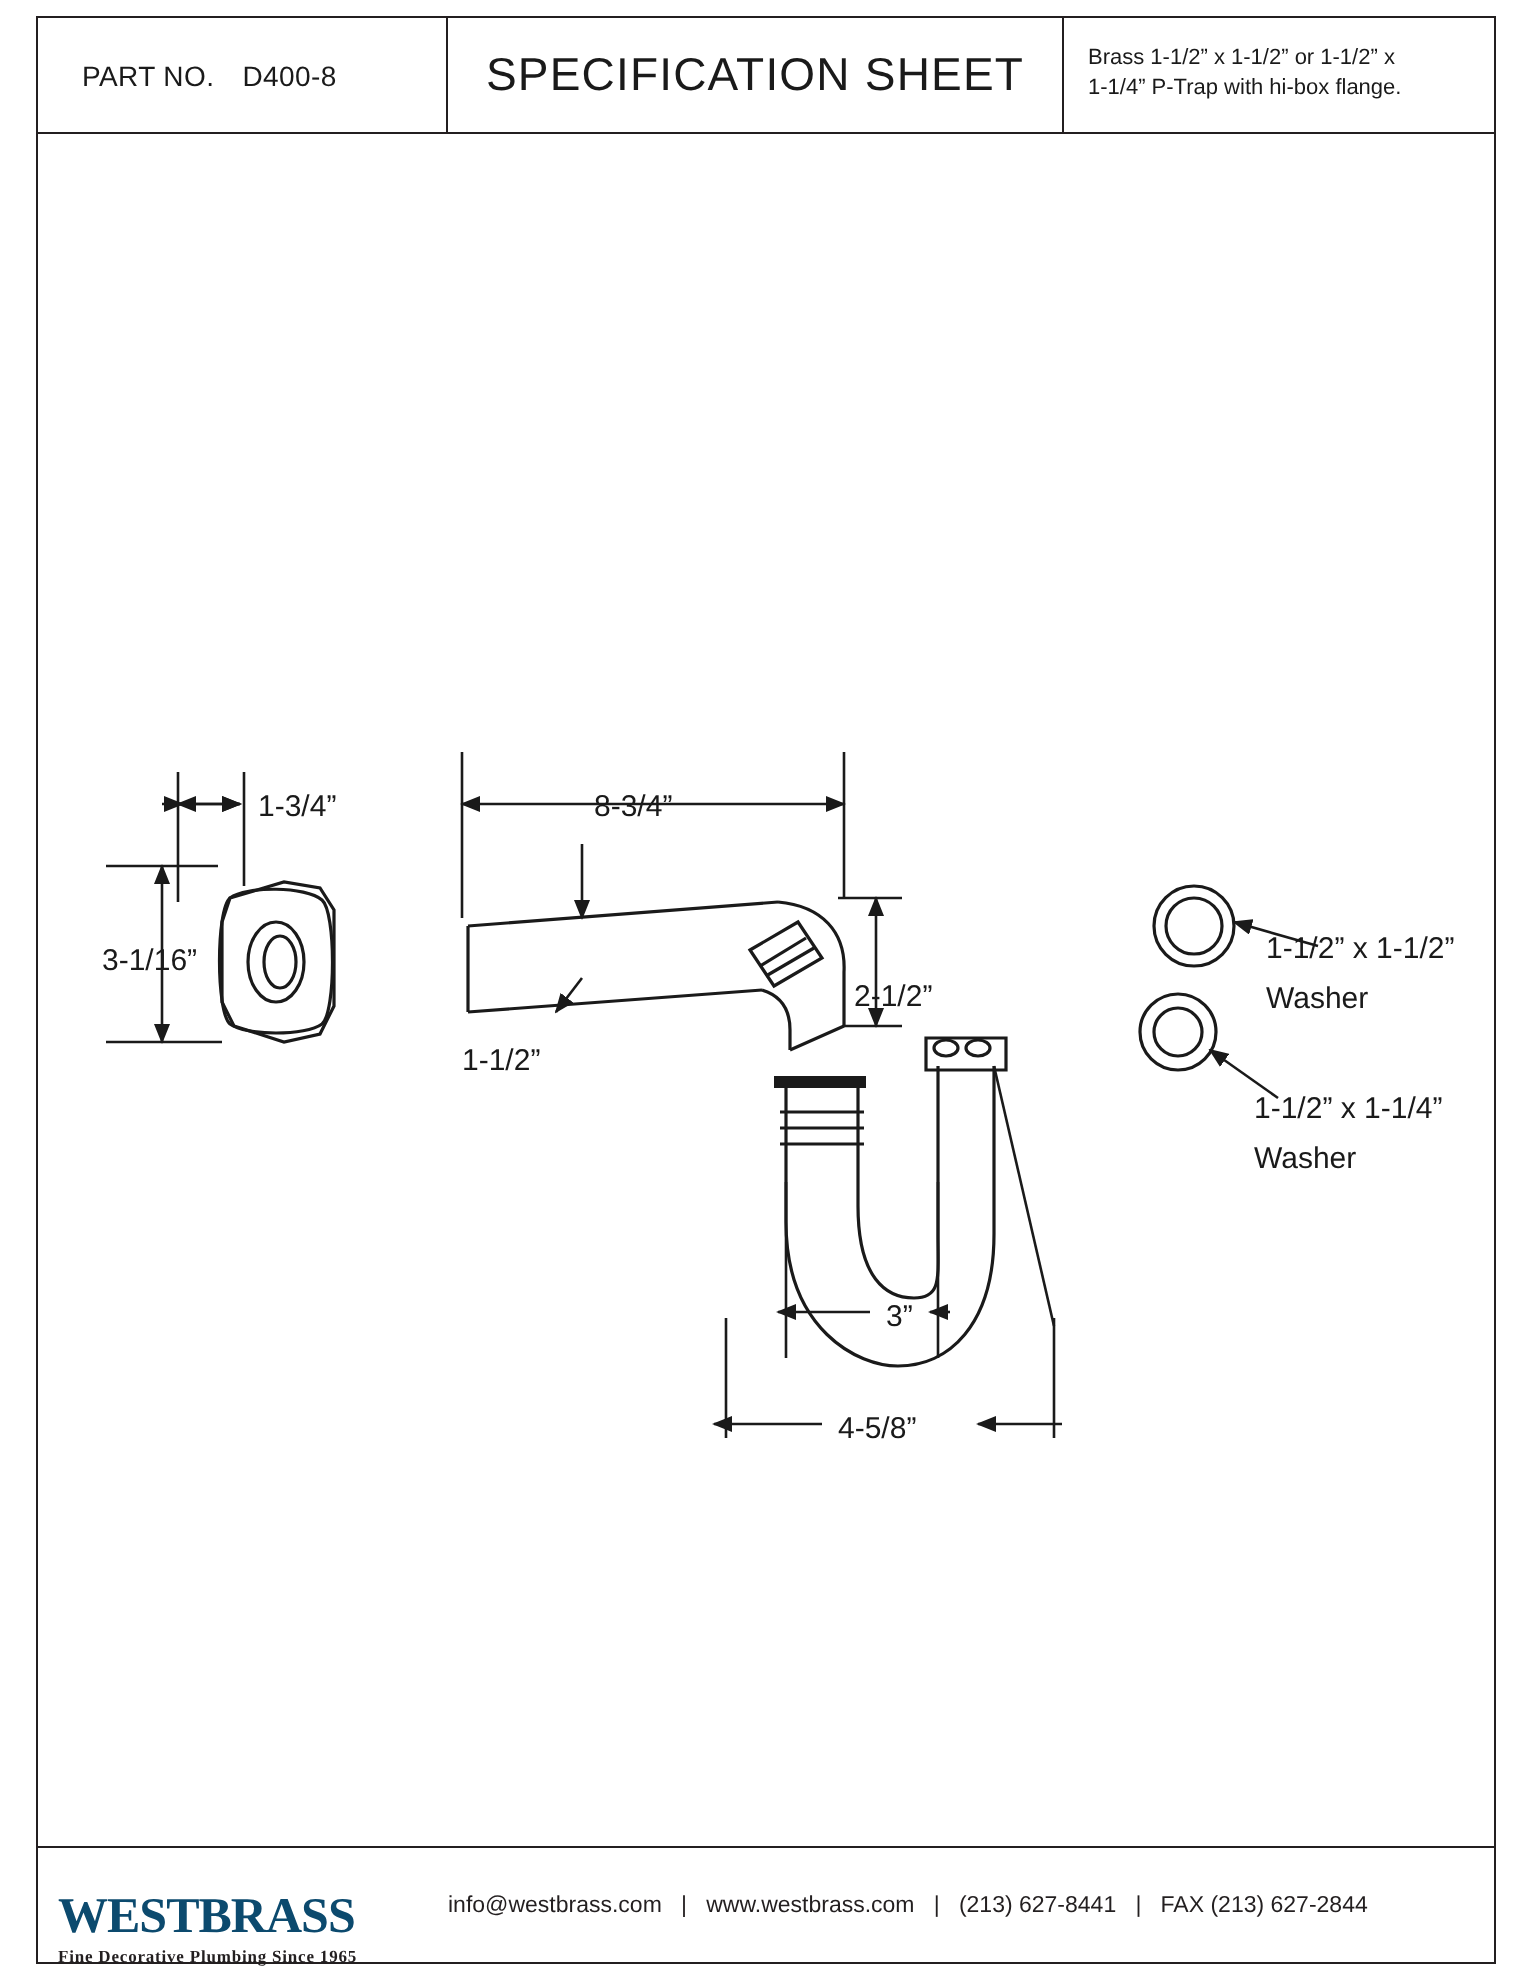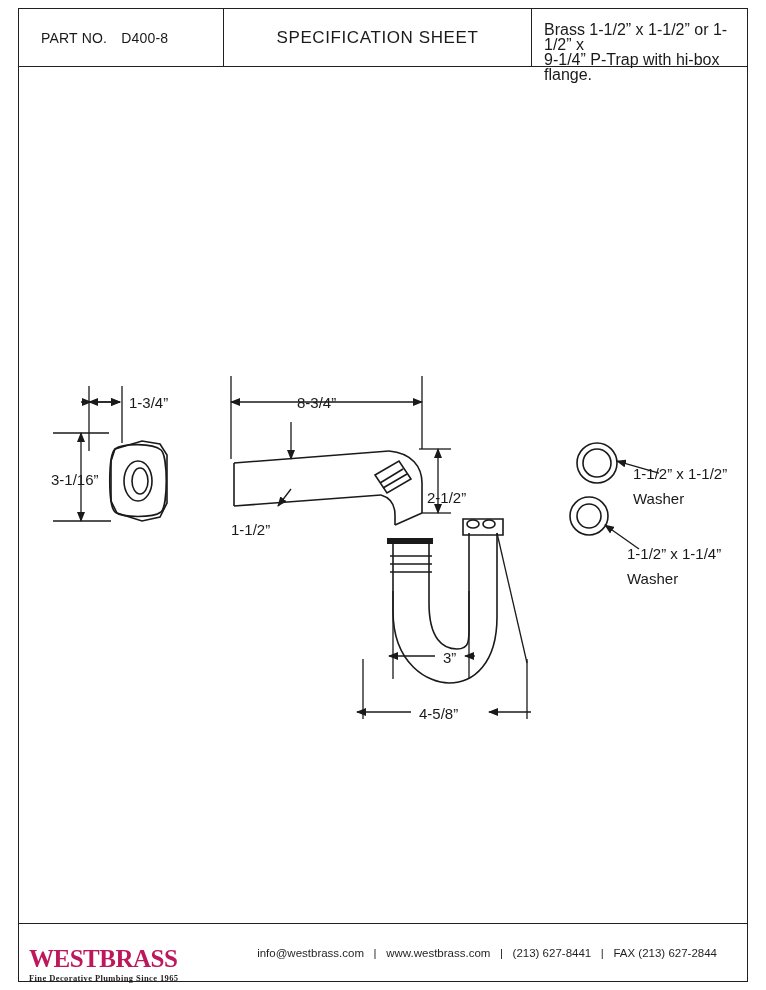--- a/index.html
+++ b/index.html
@@ -47,27 +47,27 @@
     padding-left: 22px;
     font-size: 14px;
     letter-spacing: .2px;
   }
   .hdr-part .lbl { margin-right: 14px; }
   .hdr-part .val { letter-spacing: .2px; }
   .hdr-title {
     flex: 1;
     border-right: 1.5px solid #231f20;
     justify-content: center;
-    font-size: 17px;
+    font-size: 23px;
     letter-spacing: .6px;
   }
   .hdr-desc {
     width: 215px;
     padding: 0 10px 0 12px;
-    font-size: 16px;
+    font-size: 11px;
     line-height: 15px;
     display: block;
     padding-top: 13px;
   }
   
   .footer {
     position: absolute;
     left: 0;
     bottom: 0;
     width: 100%;
@@ -81,34 +81,34 @@
     width: 205px;
     padding-left: 10px;
     box-sizing: border-box;
   }
   .logo-main {
     font-family: "Liberation Serif", serif;
     font-weight: bold;
     font-size: 25px;
     letter-spacing: -0.5px;
     line-height: 26px;
-    color: #be185d;
+    color: #0c4a6e;
     margin-top: 24px;
   }
   .logo-sub {
     font-family: "Liberation Serif", serif;
     font-size: 8.5px;
     letter-spacing: .4px;
     color: #231f20;
     margin-top: 1px;
     font-weight: bold;
   }
   .footer-contact {
     flex: 1;
-    text-align: right;
+    text-align: left;
     font-size: 11.5px;
     color: #231f20;
     padding-right: 30px;
   }
   .footer-contact span { white-space: pre; }
   .sep { color: #231f20; }
   
   .canvas {
     position: absolute;
     left: 0;
@@ -129,21 +129,21 @@
 <div class="sheet">
 
   <div class="header">
     <div class="hdr-cell hdr-part">
       <span class="lbl">PART NO.</span>
       <span class="val">D400-8</span>
     </div>
     <div class="hdr-cell hdr-title">SPECIFICATION SHEET</div>
     <div class="hdr-cell hdr-desc">
       <div>Brass 1-1/2” x 1-1/2” or 1-1/2” x</div>
-      <div>9-1/4” P-Trap with hi-box flange.</div>
+      <div>1-1/4” P-Trap with hi-box flange.</div>
     </div>
   </div>
 
   <div class="canvas">
     <svg width="727" height="856" viewBox="0 0 727 856" xmlns="http://www.w3.org/2000/svg">
       <defs>
         <marker id="ah" markerWidth="10" markerHeight="8" refX="9" refY="4" orient="auto" markerUnits="userSpaceOnUse">
           <path d="M0,0 L10,4 L0,8 z" fill="#1a1a1a"></path>
         </marker>
         <marker id="ah2" markerWidth="10" markerHeight="8" refX="1" refY="4" orient="auto" markerUnits="userSpaceOnUse">

